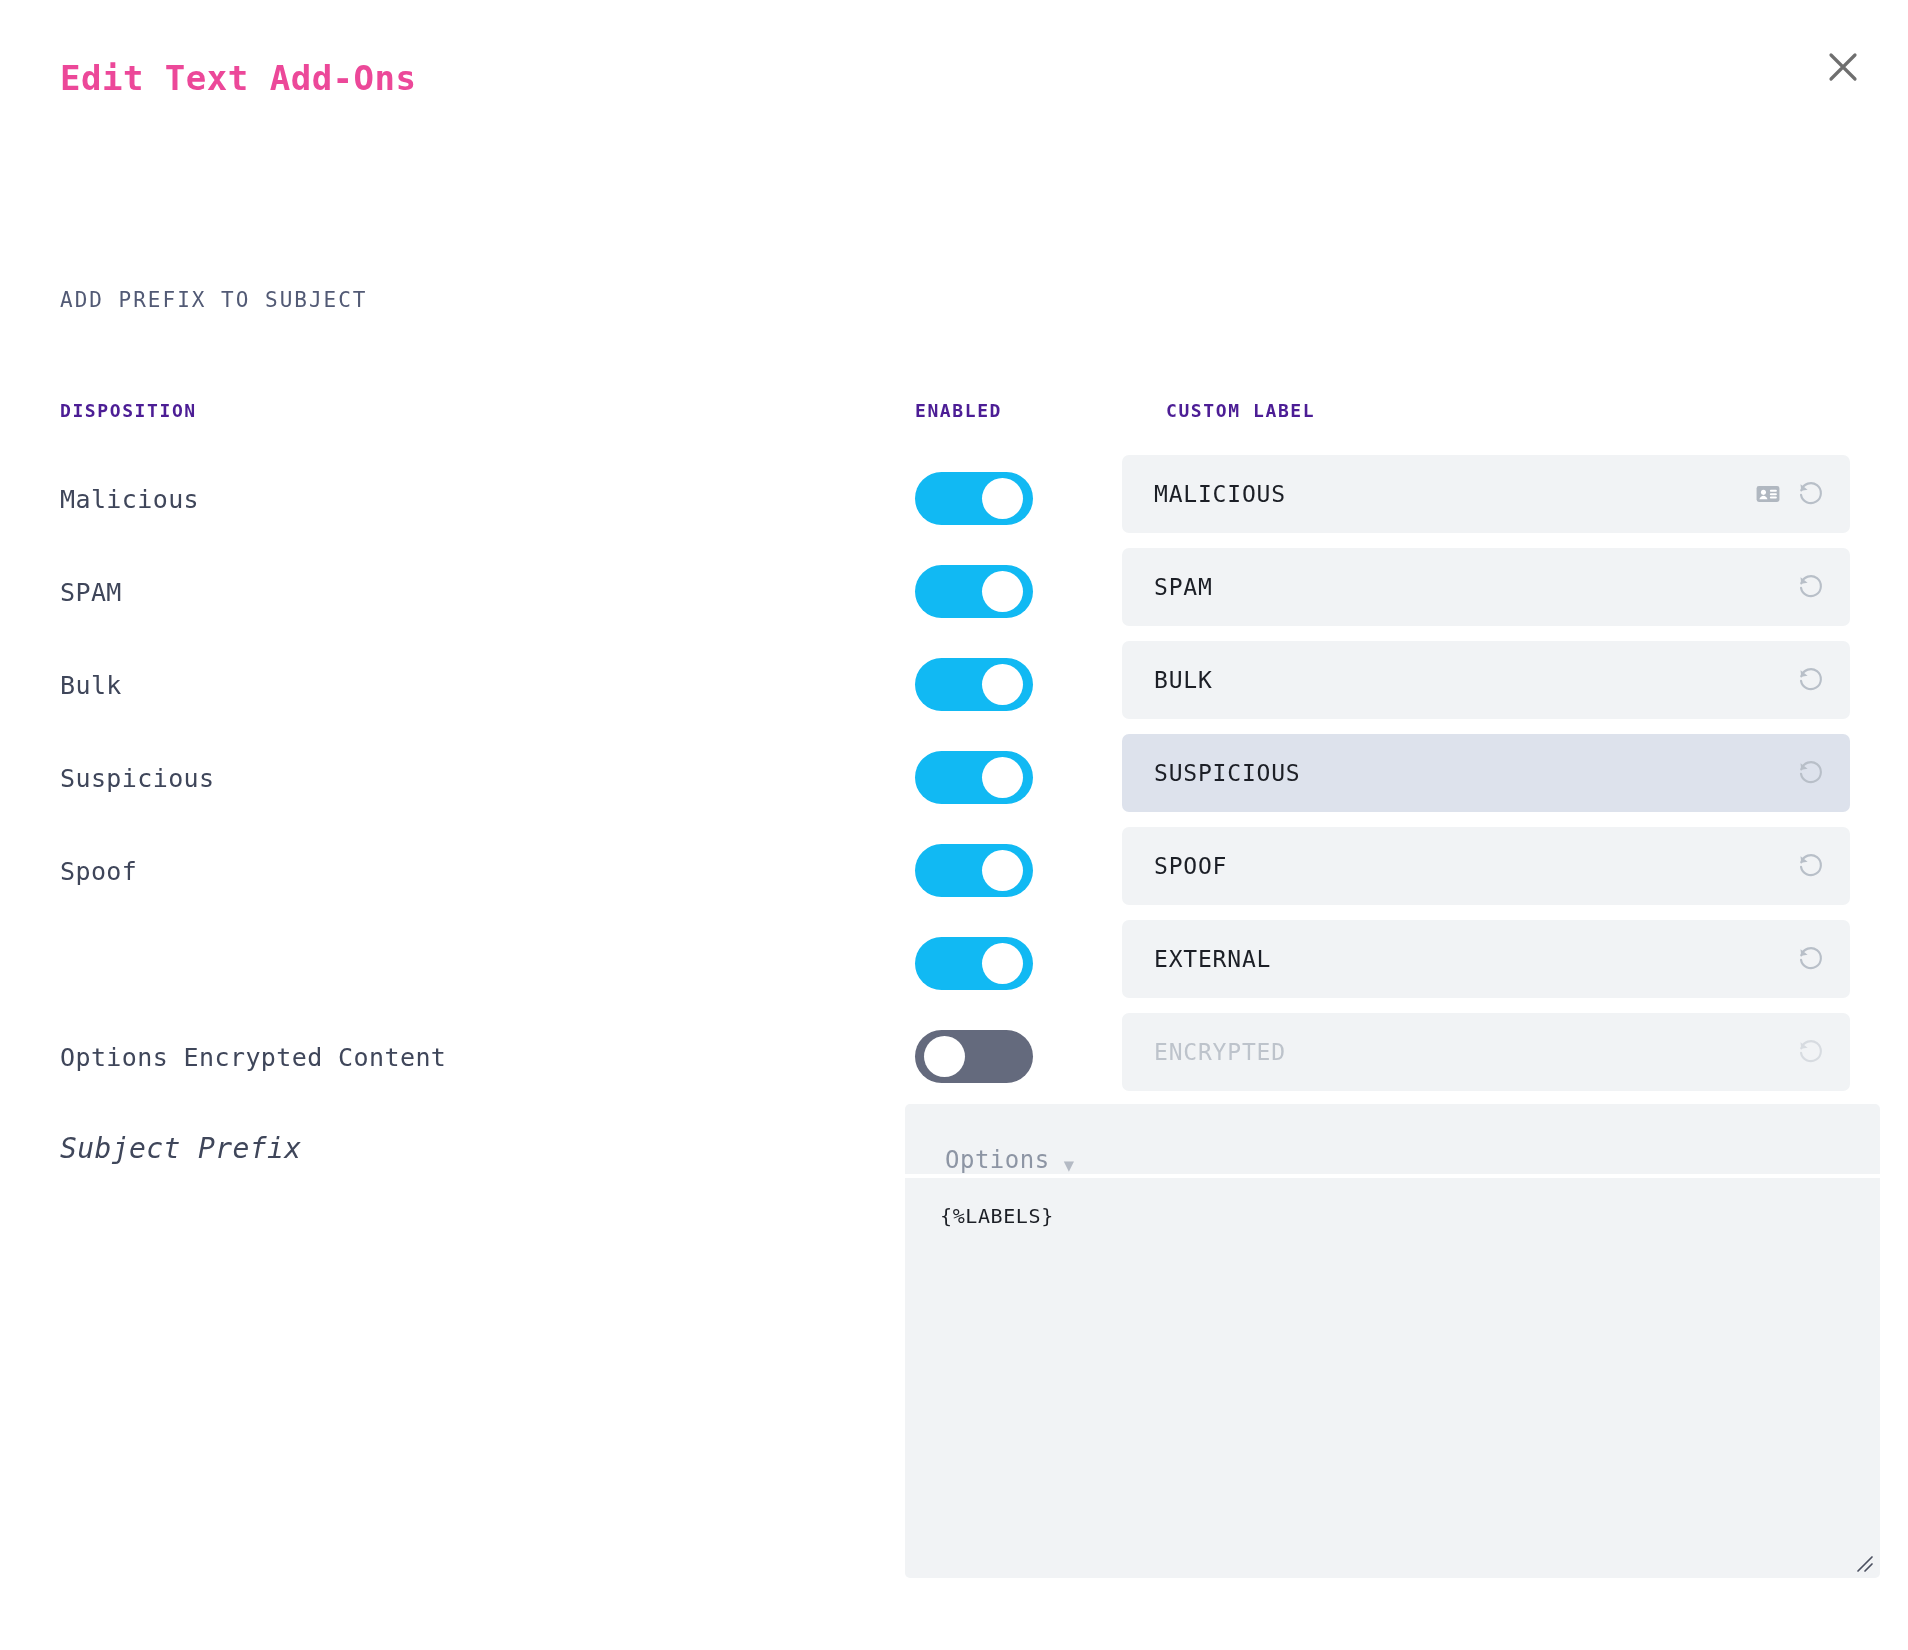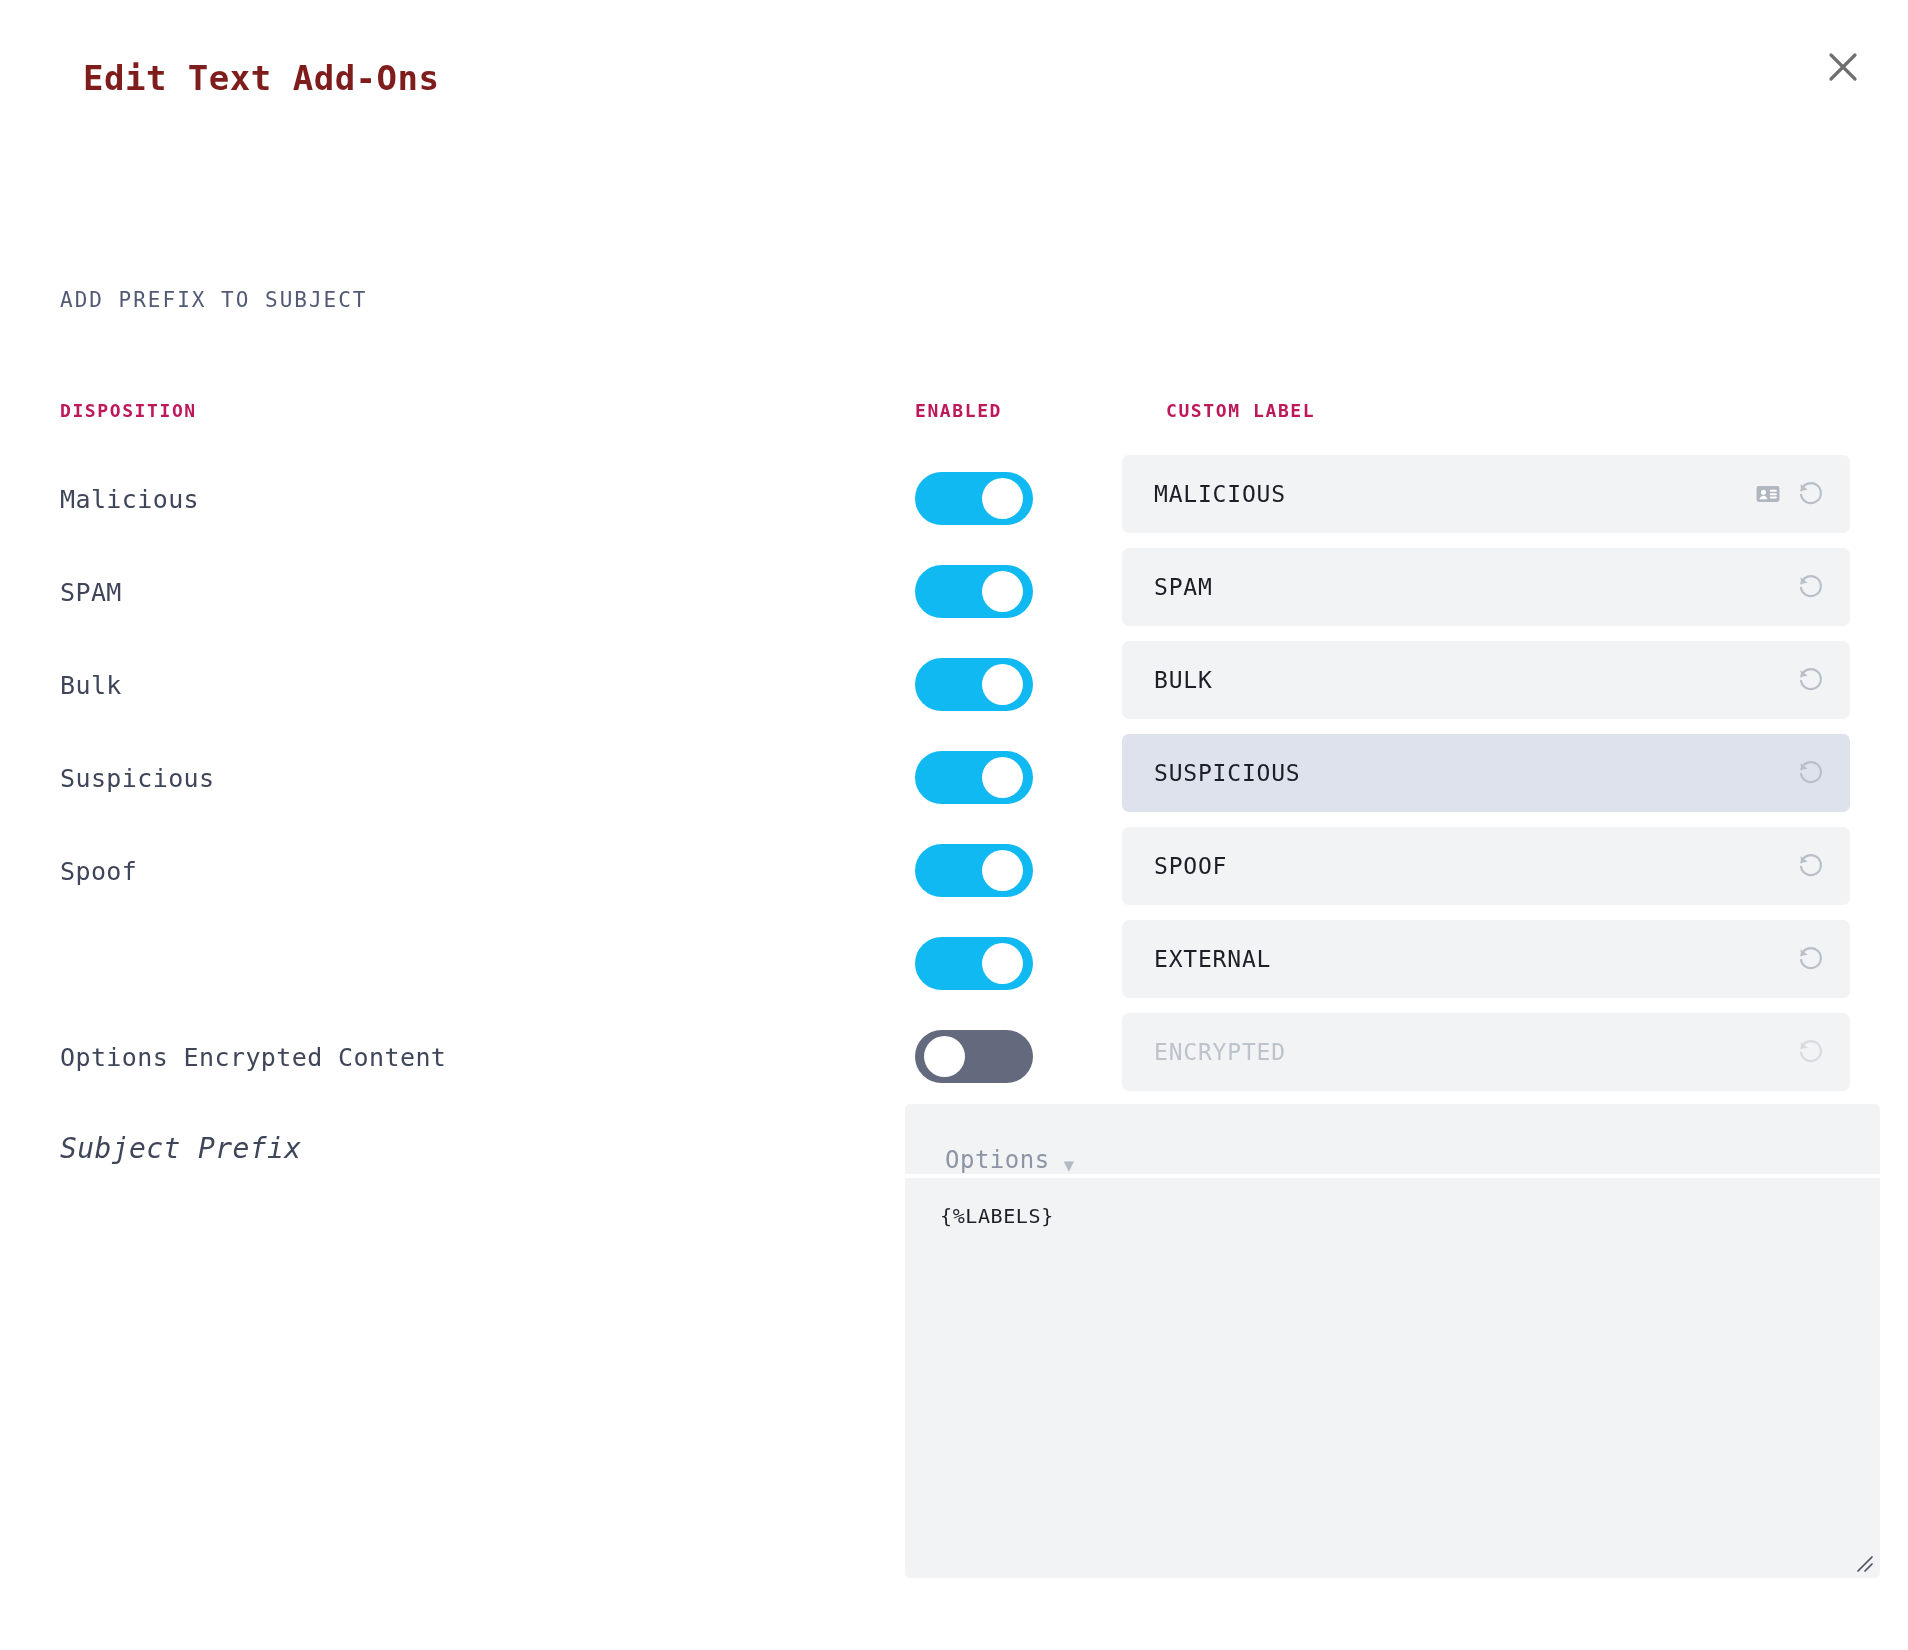--- a/index.html
+++ b/index.html
@@ -24,23 +24,22 @@
     top: 0; left: 0; right: 0;
     height: 150px;
   }
   .dialog-title {
     position: absolute;
     left: 60px;
     top: 58px;
     font-size: 34px;
     font-weight: 700;
     letter-spacing: 0.5px;
-    color: #7f1d1d;
-    white-space: nowrap;
-    margin-left: 23px;
+    color: #ec4899;
+    white-space: nowrap;
   }
   .close-btn {
     position: absolute;
     right: 38px;
     top: 40px;
     width: 54px;
     height: 54px;
     display: flex;
     align-items: center;
     justify-content: center;
@@ -62,21 +61,21 @@
     white-space: nowrap;
     text-align: right;
   }
 
   
   .col-head {
     position: absolute;
     font-size: 18px;
     font-weight: 700;
     letter-spacing: 1.6px;
-    color: #be185d;
+    color: #4c1d95;
     white-space: nowrap;
     top: 400px;
   }
   .col-head.disposition { left: 60px; }
   .col-head.enabled     { left: 915px; }
   .col-head.custom      { left: 1145px; margin-left: 21px; }
 
   
   .rows {
     position: absolute;

